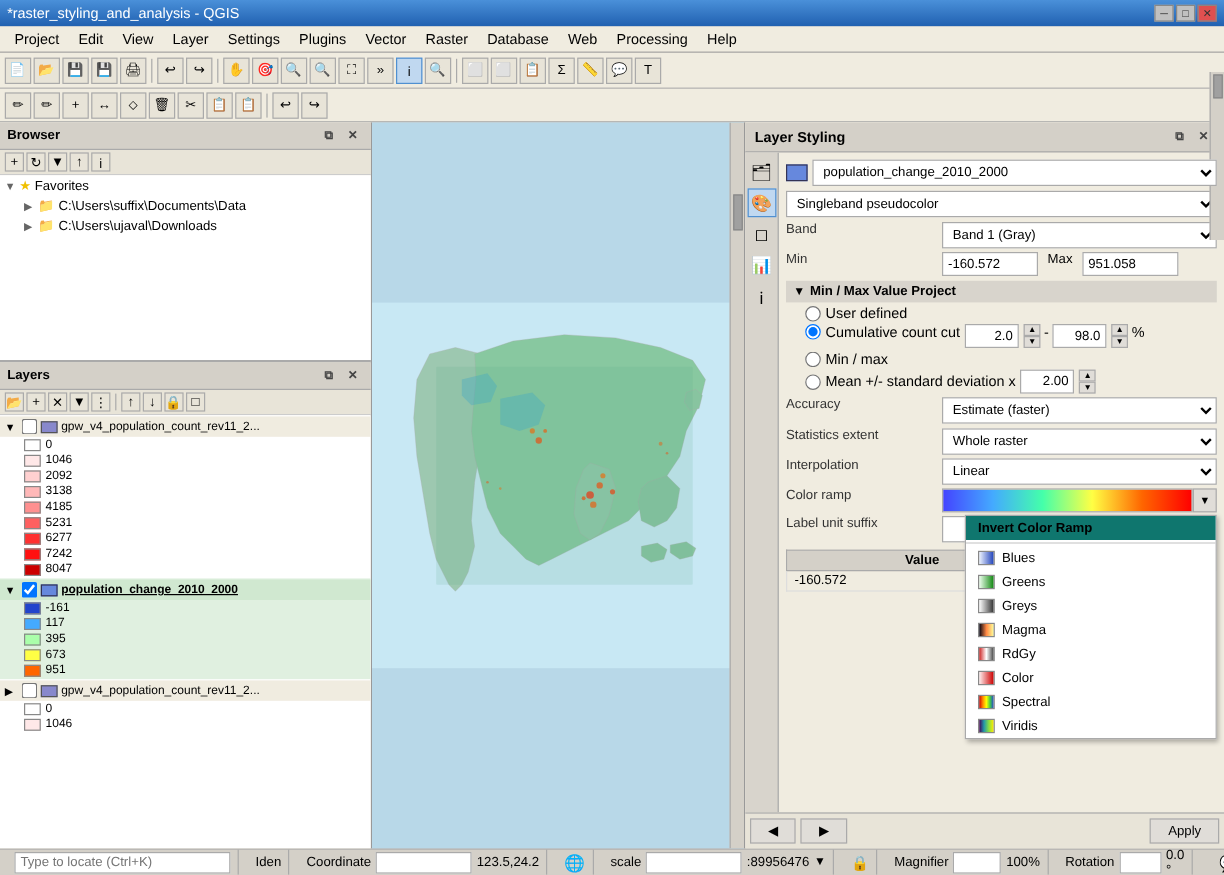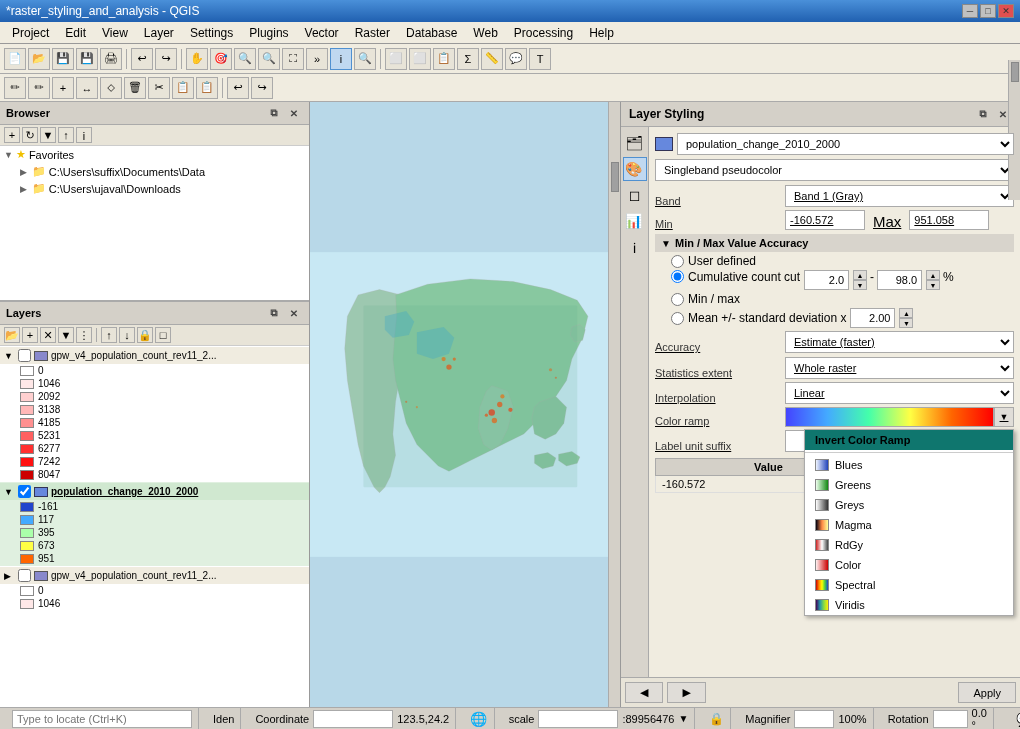--- a/index.html
+++ b/index.html
@@ -48,21 +48,21 @@
     .legend-color { width: 14px; height: 10px; margin-right: 4px; border: 1px solid #888; }
     
     
     .map-area { flex: 1; background: #b8d8e8; position: relative; overflow: hidden; }
     
     
     .styling-panel { width: 400px; background: #f0ece0; border-left: 1px solid #999; display: flex; flex-direction: column; overflow: hidden; }
     .styling-panel-title { background: #d4d0c8; padding: 4px 8px; font-weight: bold; font-size: 12px; display: flex; align-items: center; justify-content: space-between; border-bottom: 1px solid #aaa; }
     
     
-    .form-row { display: flex; align-items: flex-end; margin: 3px 0; text-decoration: underline; }
+    .form-row { display: flex; align-items: flex-start; margin: 3px 0; }
     .form-label { width: 130px; font-size: 11px; color: #333; flex-shrink: 0; }
     .form-control { flex: 1; height: 22px; border: 1px solid #aaa; background: white; font-size: 11px; padding: 0 4px; }
     select.form-control { cursor: pointer; }
     
     
     .section-header { background: #d8d4cc; padding: 3px 6px; font-weight: bold; font-size: 11px; display: flex; align-items: center; gap: 4px; margin: 4px 0 2px 0; cursor: pointer; }
     
     
     .radio-row { display: flex; align-items: center; margin: 2px 0; padding-left: 8px; }
     .radio-row input { margin-right: 4px; }
@@ -433,27 +433,27 @@
         <div class="form-row">
           <span class="form-label">Band</span>
           <select class="form-control">
             <option>Band 1 (Gray)</option>
           </select>
         </div>
 
         <div class="form-row">
           <span class="form-label">Min</span>
           <input type="text" class="num-input" style="width: 80px;" value="-160.572">
-          <span style="margin:0 8px;font-size:15px;">Max</span>
+          <span style="margin:0 8px;font-size:11px;">Max</span>
           <input type="text" class="num-input" style="width: 80px;" value="951.058">
         </div>
 
         <div class="section-header">
           <span class="collapse-arrow">▼</span>
-          <span>Min / Max Value Accuracy</span>
+          <span>Min / Max Value Project</span>
         </div>
 
         <div style="padding-left:8px;">
 
           <div class="radio-row">
             <input type="radio" name="minmax_mode" style="">
             <span>User defined</span>
           </div>
 
           <div class="radio-row" style="align-items:flex-start;">

